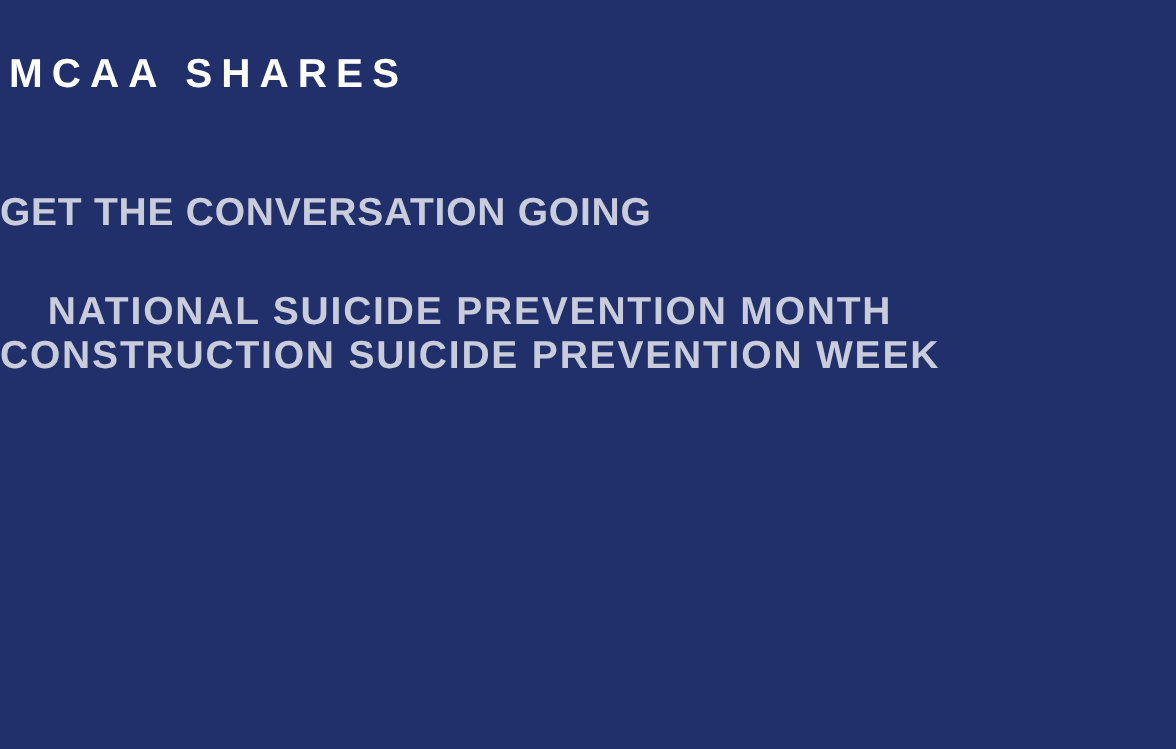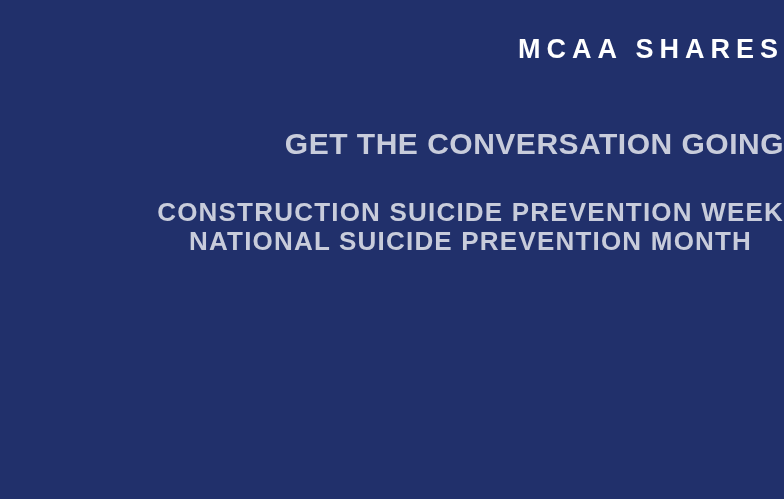--- a/index.html
+++ b/index.html
@@ -8,21 +8,21 @@
     background: #21306b;
   }
   .banner {
     position: relative;
     width: 784px;
     height: 499px;
     background: #21306b;
     overflow: hidden;
     display: flex;
     flex-direction: column;
-    align-items: flex-end;
+    align-items: flex-start;
     text-align: center;
     font-family: "Liberation Sans", sans-serif;
     font-weight: bold;
   }
   .kicker {
     margin-top: 34px;
     font-size: 27px;
     line-height: 1.15;
     letter-spacing: 6px;
     text-indent: 6px; 
@@ -34,21 +34,21 @@
     line-height: 70px;
     letter-spacing: 2px;
     text-indent: 2px;
     color: #ffffff;
   }
   .title .line {
     display: block;
   }
   .tagline {
     margin-top: 62px;
-    font-size: 30px;
+    font-size: 26px;
     line-height: 1.15;
     letter-spacing: 0.5px;
     color: #c8ccdb;
   }
   .footer {
     margin-top: 36px;
     font-size: 26px;
     line-height: 29px;
     letter-spacing: 1.2px;
     color: #c8ccdb;
@@ -60,16 +60,16 @@
 </head>
 <body>
 
 <div class="banner">
   <div class="kicker">MCAA SHARES</div>
 
 
   <div class="tagline">GET THE CONVERSATION GOING</div>
 
   <div class="footer">
+    <span class="line">NATIONAL SUICIDE PREVENTION MONTH</span>
     <span class="line">CONSTRUCTION SUICIDE PREVENTION WEEK</span>
-    <span class="line">NATIONAL SUICIDE PREVENTION MONTH</span>
   </div>
 </div>
 
 </body></html>

